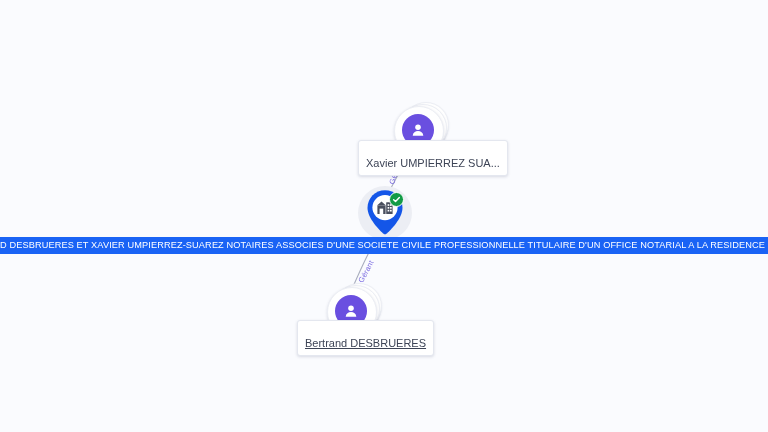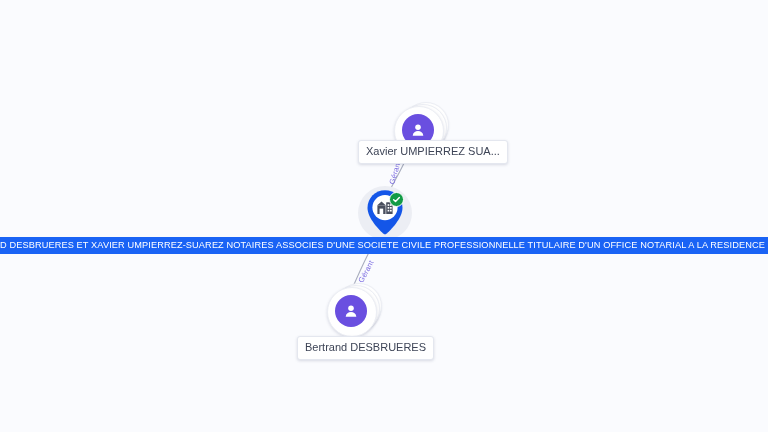--- a/index.html
+++ b/index.html
@@ -106,21 +106,21 @@
   .node-caption {
     position: absolute;
     background: #ffffff;
     border: 1px solid #e4e7ef;
     border-radius: 3px;
     box-shadow: 0 1px 3px rgba(35, 45, 85, 0.16);
     color: #3d4456;
     font-size: 11px;
     font-family: "Liberation Sans", sans-serif;
     line-height: 1;
-    padding: 5px 7px 6px 7px;
+    padding: 17px 7px 6px 7px;
     white-space: nowrap;
   }
 
   
   #company-node {
     position: absolute;
     left: 358px;
     top: 186px;
     width: 54px;
     height: 54px;
@@ -248,15 +248,15 @@
     <div class="stack-ring back2"></div>
     <div class="stack-ring back1"></div>
     <div class="stack-ring front"></div>
     <div class="avatar-disc">
       <svg width="18" height="18" viewBox="0 0 24 24">
         <circle cx="12" cy="8.4" r="3.7" fill="#ffffff"></circle>
         <path d="M4.9 19.6 C5.4 15.4 8.3 13.4 12 13.4 C15.7 13.4 18.6 15.4 19.1 19.6 Z" fill="#ffffff"></path>
       </svg>
     </div>
   </div>
-  <div class="node-caption" style="left:297px; top:336px;">Bertrand DESBRUERES</div>
+  <div class="node-caption" style="left:297px; top:320px;text-decoration:underline;">Bertrand DESBRUERES</div>
 
 </div>
 
 </body></html>

